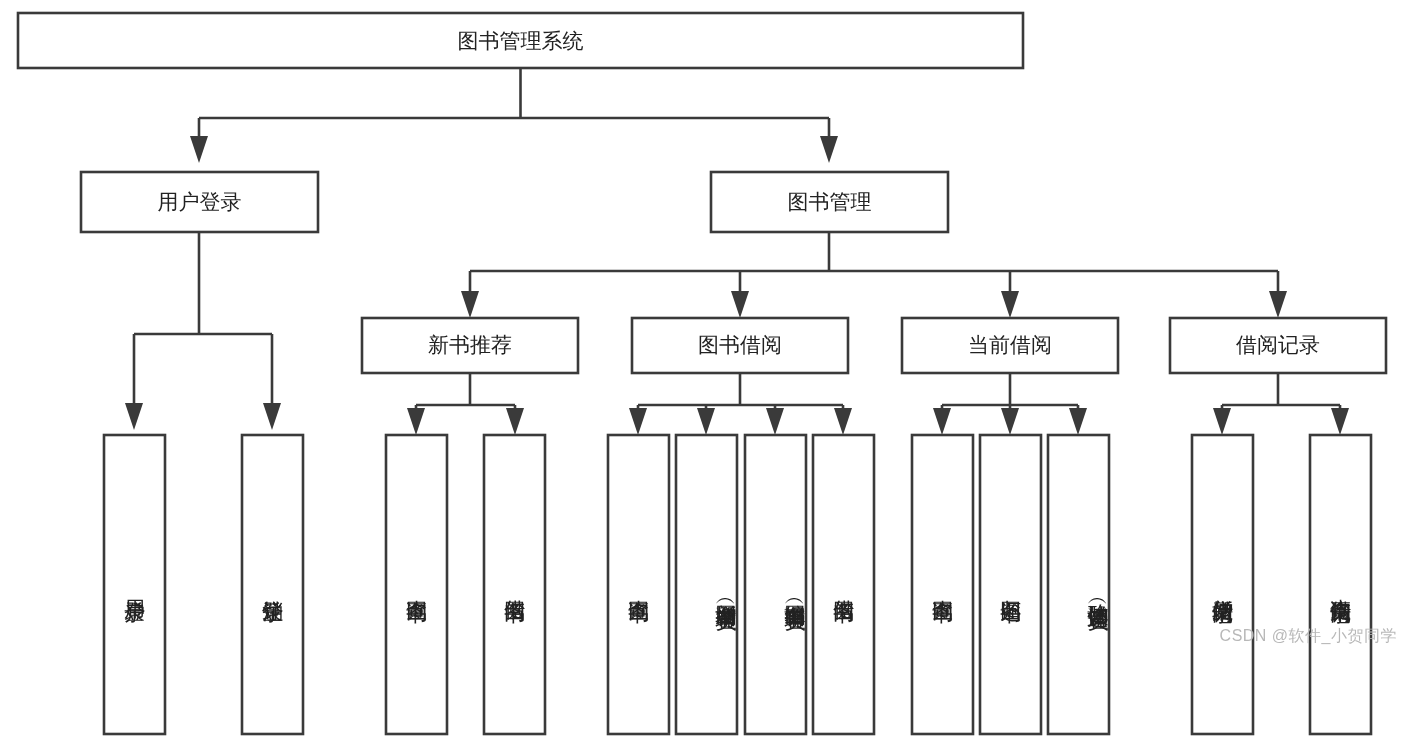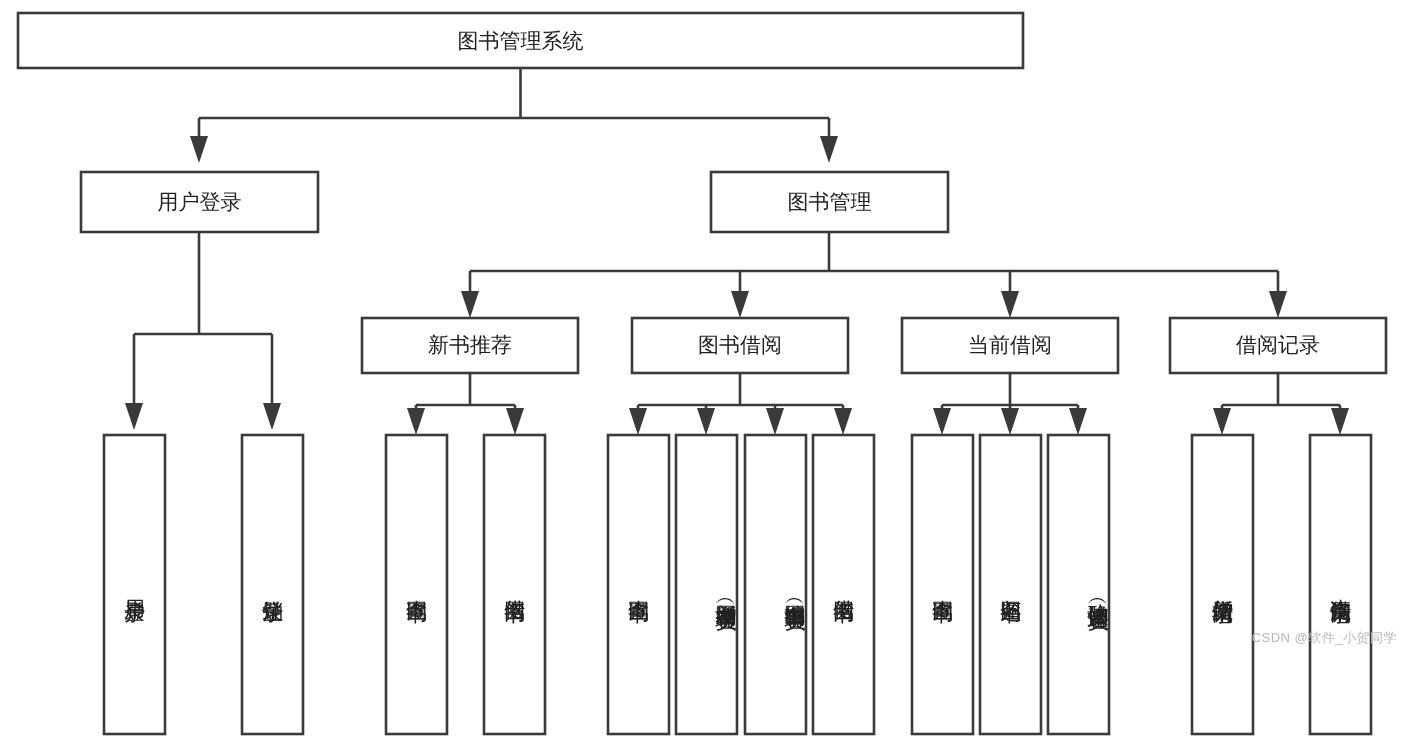--- a/index.html
+++ b/index.html
@@ -68,21 +68,21 @@
     color: #222222;
     letter-spacing: 1px;
     white-space: nowrap;
     pointer-events: none;
   }
   .watermark {
     position: absolute;
     right: 8px;
     bottom: 6px;
     font-family: "Liberation Sans", "DejaVu Sans", sans-serif;
-    font-size: 13px;
+    font-size: 16px;
     color: #b8b8b8;
     letter-spacing: 0.5px;
     white-space: nowrap;
   }
 </style>
 </head>
 <body>
 
 <div id="diagram-root">
 

